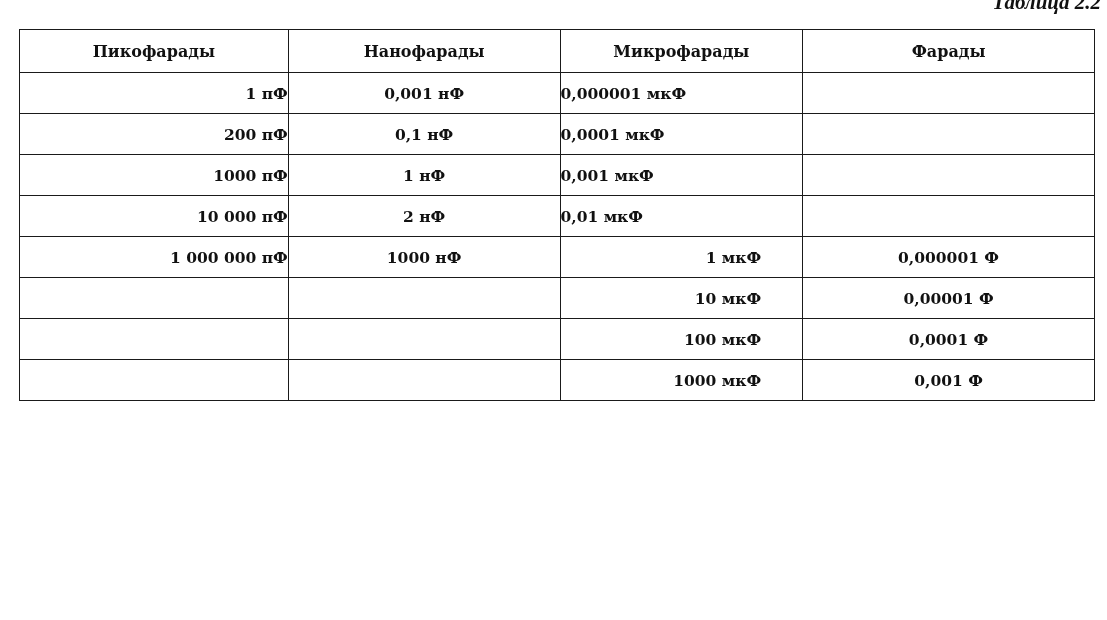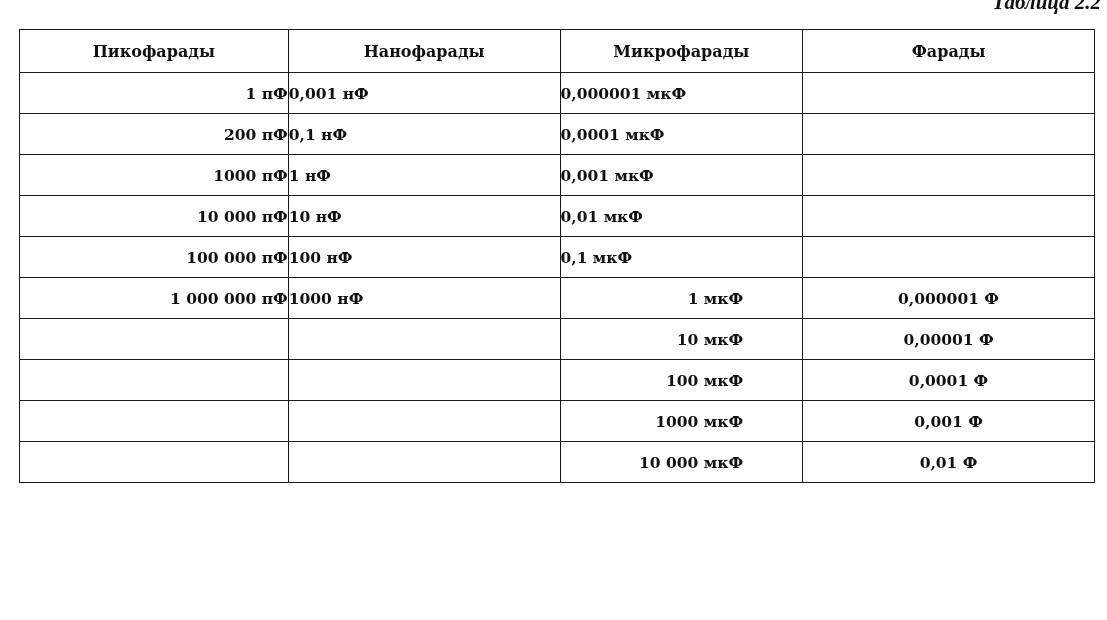--- a/index.html
+++ b/index.html
@@ -47,23 +47,23 @@
       font-size: 16px;
       text-align: center;
     }
     .c1 { width: 268px; }
     .c2 { width: 271px; }
     .c3 { width: 242px; }
     .c4 { width: 291px; }
 
     
     td.col-pf { text-align: right; padding-right: 77px; }
-    td.col-nf { text-align: left; padding-right: 63px; }
+    td.col-nf { text-align: center; padding-right: 63px; }
     td.col-mkf { text-align: left; padding-left: 75px; }
-    td.col-mkf.r { text-align: right; padding-left: 0; padding-right: 59px; }
+    td.col-mkf.r { text-align: right; padding-left: 0; padding-right: 41px; }
     td.col-f { text-align: center; padding-left: 112px; }
     .b { font-weight: bold; }
   </style>
 </head>
 <body>
 
 <div class="caption">Таблица 2.2</div>
 
 <table class="units">
   <colgroup>
@@ -94,28 +94,22 @@
       <td class="col-f"></td>
     </tr>
     <tr>
       <td class="col-pf">1000 пФ</td>
       <td class="col-nf b">1 нФ</td>
       <td class="col-mkf">0,001 мкФ</td>
       <td class="col-f"></td>
     </tr>
     <tr>
       <td class="col-pf">10 000 пФ</td>
-      <td class="col-nf">10 нФ</td>
+      <td class="col-nf">2 нФ</td>
       <td class="col-mkf">0,01 мкФ</td>
-      <td class="col-f"></td>
-    </tr>
-    <tr>
-      <td class="col-pf">100 000 пФ</td>
-      <td class="col-nf">100 нФ</td>
-      <td class="col-mkf">0,1 мкФ</td>
       <td class="col-f"></td>
     </tr>
     <tr>
       <td class="col-pf">1 000 000 пФ</td>
       <td class="col-nf">1000 нФ</td>
       <td class="col-mkf r b">1 мкФ</td>
       <td class="col-f">0,000001 Ф</td>
     </tr>
     <tr>
       <td class="col-pf"></td>
@@ -128,20 +122,14 @@
       <td class="col-nf"></td>
       <td class="col-mkf r">100 мкФ</td>
       <td class="col-f">0,0001 Ф</td>
     </tr>
     <tr>
       <td class="col-pf"></td>
       <td class="col-nf"></td>
       <td class="col-mkf r">1000 мкФ</td>
       <td class="col-f">0,001 Ф</td>
     </tr>
-    <tr>
-      <td class="col-pf"></td>
-      <td class="col-nf"></td>
-      <td class="col-mkf r">10 000 мкФ</td>
-      <td class="col-f">0,01 Ф</td>
-    </tr>
   </tbody>
 </table>
 
 </body></html>

